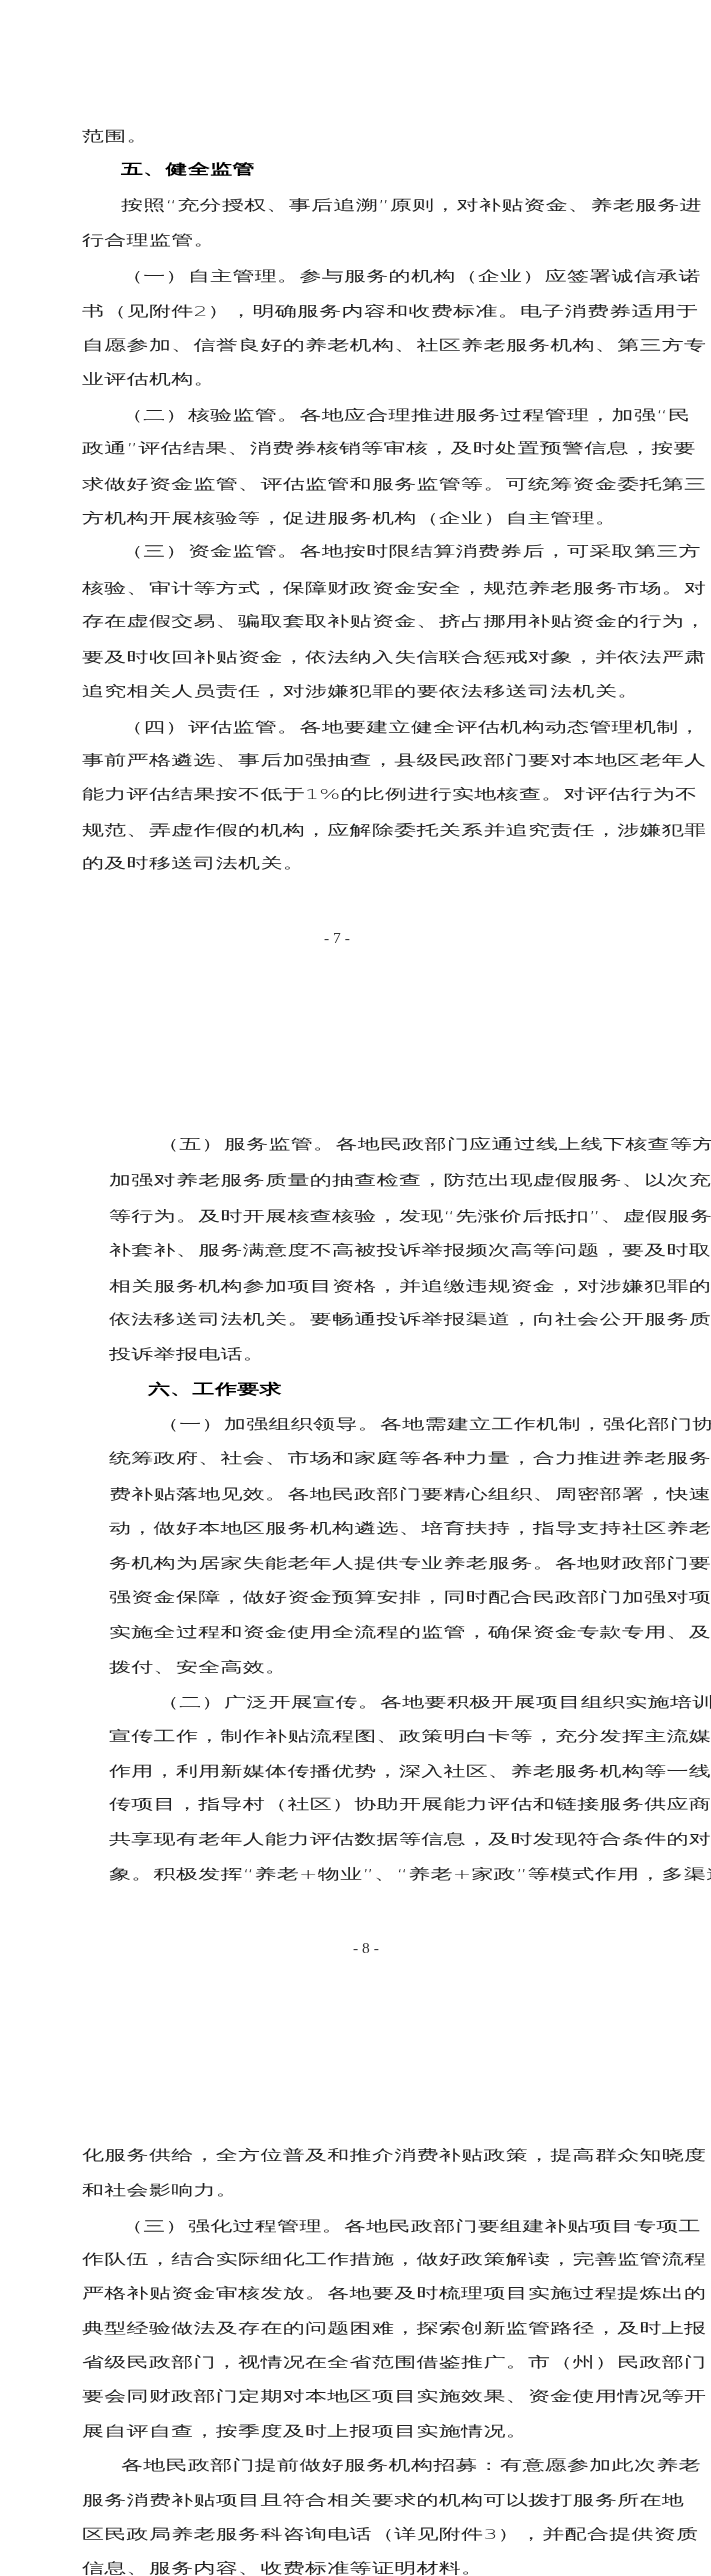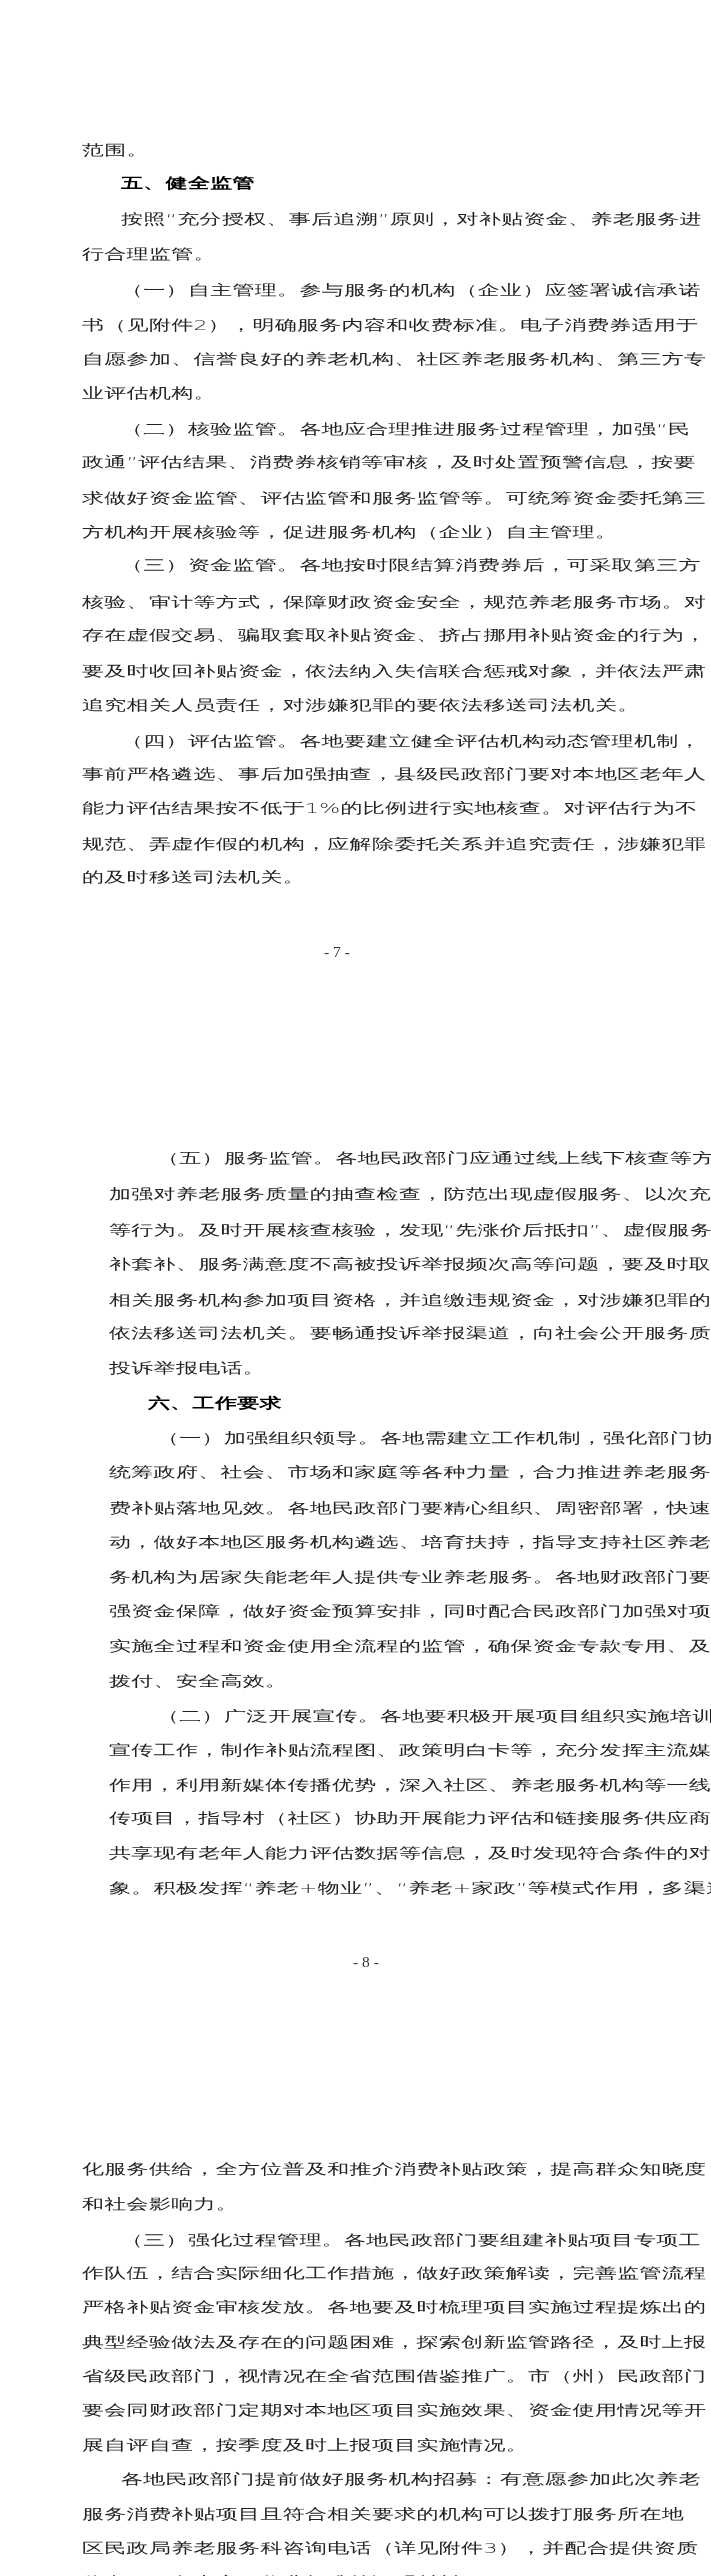--- a/index.html
+++ b/index.html
@@ -1,17 +1,17 @@
 <!DOCTYPE html>
 <html style="font-size:8.2px"><head>
 <meta charset="utf-8">
 <style>
   html, body { margin:0; padding:0; background:#ffffff; }
   body { width:711px; height:3024px; position:relative; overflow:hidden; font-family:"DejaVu Serif","Liberation Serif",serif; color:#1a1a1a; }
-  .page { position:absolute; left:0; width:711px;margin-top:14px; }
+  .page { position:absolute; left:0; width:711px; }
   .line { position:absolute; white-space:nowrap; font-size:22px; line-height:22px; height:22px; transform:scaleY(0.66); transform-origin:left center; letter-spacing:0.3px; font-family:"DejaVu Sans","Liberation Sans",sans-serif; font-weight:300; color:#222; }
   .line.heading { font-weight:bold; color:#000; }
   .pnum { position:absolute; font-family:"Liberation Serif","DejaVu Serif",serif; font-size:15.5px; color:#333; transform:scaleY(0.9); white-space:nowrap; }
 </style>
 </head>
 <body>
 
 <div class="page" style="top:0;height:979px;">
   <div class="line" style="left:82px;top:125px;">范围。</div>
   <div class="line heading" style="left:121px;top:158px;">五、健全监管</div>

